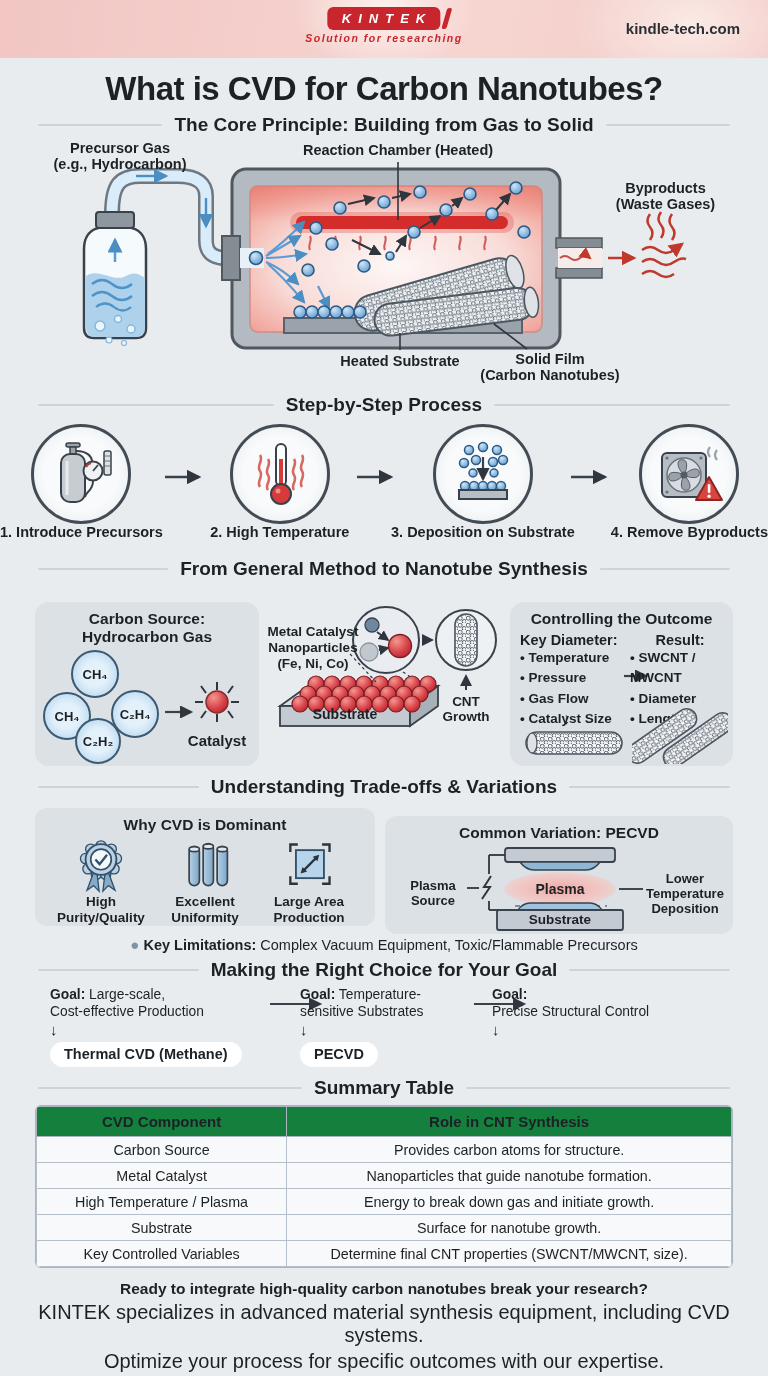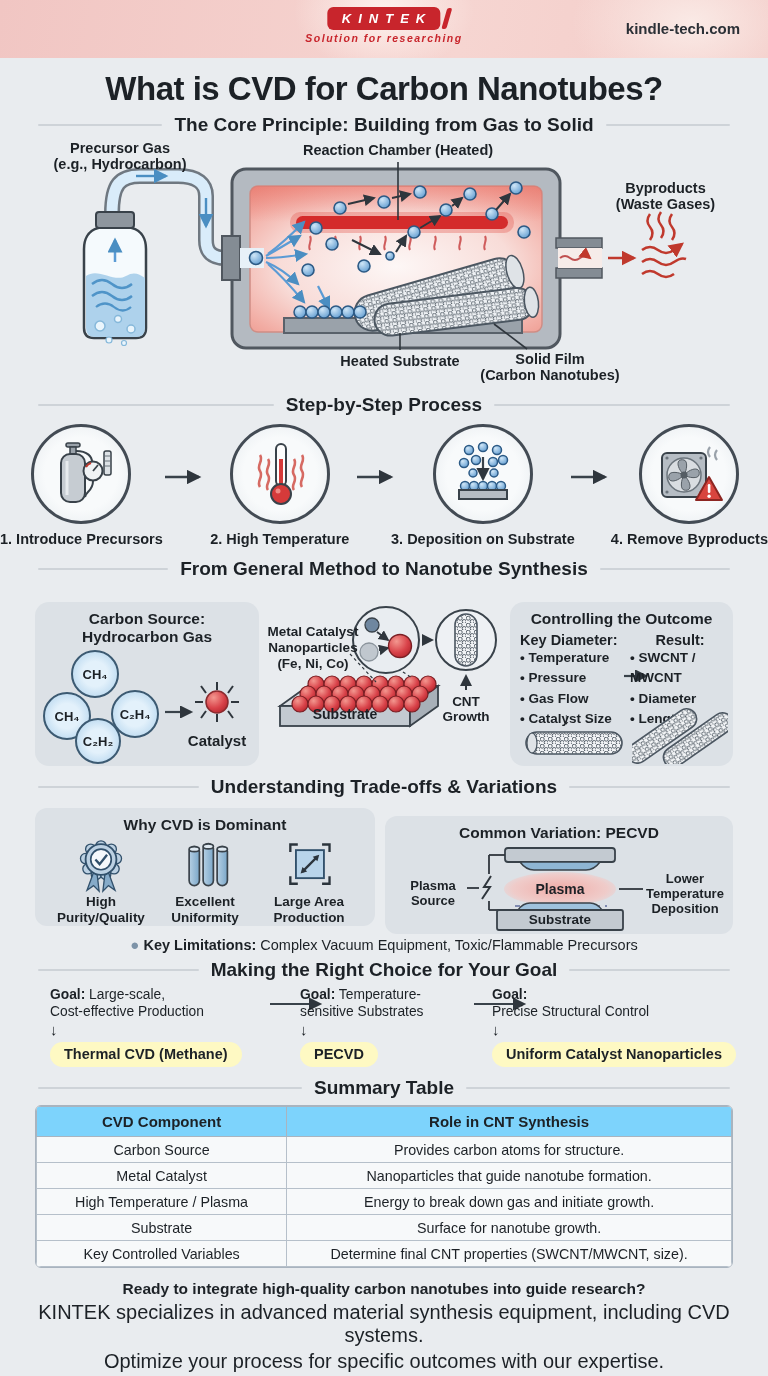--- a/index.html
+++ b/index.html
@@ -47,21 +47,21 @@
 
   
   .steps-row { display:flex; justify-content:center; align-items:flex-start; margin-top:8px; height:128px; }
   .step { width:172px; display:flex; flex-direction:column; align-items:center; }
   .step-circle {
     width:100px; height:100px; border-radius:50%;
     border:3px solid #434b54;
     background:radial-gradient(#f8fafb 55%, #e4e9ed);
     display:flex; align-items:center; justify-content:center;
   }
-  .step-label { margin-top:7px; font-weight:bold; font-size:14.5px; white-space:nowrap; }
+  .step-label { margin-top:0; font-weight:bold; font-size:14.5px; white-space:nowrap; }
   .step-arrow { margin-top:46px; width:42px; flex:none; }
 
   
   .synth { position:relative; height:170px; margin-top:20px; }
   .panel { background:#dce1e6; border-radius:14px; }
   .p-title { font-weight:bold; font-size:15.5px; text-align:center; line-height:1.15; padding-top:8px; }
   .mol {
     position:absolute; width:48px; height:48px; border-radius:50%;
     background:radial-gradient(#e3f1fb 40%, #aacfeb);
     border:2px solid #3c5a72;
@@ -76,29 +76,29 @@
   .trade { position:relative; height:122px; margin-top:8px; }
   .dom-items { display:flex; justify-content:space-around; padding:4px 14px 0; }
   .dom-item { display:flex; flex-direction:column; align-items:center; width:100px; text-align:center; }
   .limit-line { text-align:center; font-size:14.5px; margin-top:8px; }
   .limit-dot { color:#7d93a8; font-size:15px; }
 
   
   .choice { position:relative; height:88px; margin-top:2px; }
   .goal-col { position:absolute; font-size:13.8px; line-height:1.2; }
   .pill {
-    display:inline-block; margin-top:2px; background:#fef9c3; border-radius:15px;
+    display:inline-block; margin-top:2px; background:#ffffff; border-radius:15px;
     padding:4px 14px; font-weight:bold; font-size:14.5px; white-space:nowrap;
   }
   .darr { font-size:15px; font-weight:bold; line-height:1.3; }
 
   
   .tbl-wrap { margin:6px 35px 0; border:1px solid #a9b4bf; border-radius:6px; overflow:hidden; background:#fff; }
   table { width:100%; border-collapse:collapse; }
-  th { background:#7dd3fc; font-size:15px; padding:6px 4px; border:1px solid #a9b4bf; }
+  th { background:#15803d; font-size:15px; padding:6px 4px; border:1px solid #a9b4bf; }
   td { background:#f7f9fa; font-size:14.3px; text-align:center; padding:4.5px 4px; border:1px solid #b6c0ca; }
   td.c1 { width:36%; }
 
   
   .foot { text-align:center; margin-top:12px; }
   .foot-head { font-weight:bold; font-size:15.5px; }
   .foot-line { font-size:20px; margin-top:3px; }
   .cta {
     display:inline-block; margin-top:10px; background:#6f8799; color:#fff;
     font-weight:bold; font-size:17px; padding:7px 28px; border-radius:20px;
@@ -669,21 +669,20 @@
     <div class="darr">↓</div>
     <div class="pill">PECVD</div>
   </div>
   <svg class="abs" style="left:472px;top:14px" width="58" height="14" viewBox="0 0 58 14">
       <line x1="2" y1="7" x2="52" y2="7" stroke="#39424a" stroke-width="2.2" marker-end="url(#mDark)"></line>
     </svg>
   <div class="goal-col" style="left:492px;top:4px;width:250px">
     <div><b>Goal:</b><span class="prewrap">
 Precise Structural Control</span></div>
     <div class="darr">↓</div>
-    <div class="pill">Uniform Catalyst Nanoparticles</div>
   </div>
 </div>
 
 <div class="sec-head">
   <span class="rule"></span>
     <h2>Summary Table</h2>
     <span class="rule"></span>
 </div>
 
 <div class="tbl-wrap">
@@ -713,18 +712,18 @@
       </tr>
       <tr>
         <td class="c1">Key Controlled Variables</td>
           <td>Determine final CNT properties (SWCNT/MWCNT, size).</td>
       </tr>
     </tbody>
   </table>
 </div>
 
 <div class="foot">
-  <div class="foot-head">Ready to integrate high-quality carbon nanotubes into guide research?</div>
+  <div class="foot-head">Ready to integrate high-quality carbon nanotubes break your research?</div>
   <div class="foot-line">KINTEK specializes in advanced material synthesis equipment, including CVD systems.</div>
   <div class="foot-line">Optimize your process for specific outcomes with our expertise.</div>
   <button class="cta">Contact our experts today</button>
   <div class="foot-site">kindle-tech.com</div>
 </div>
 
 </body></html>

